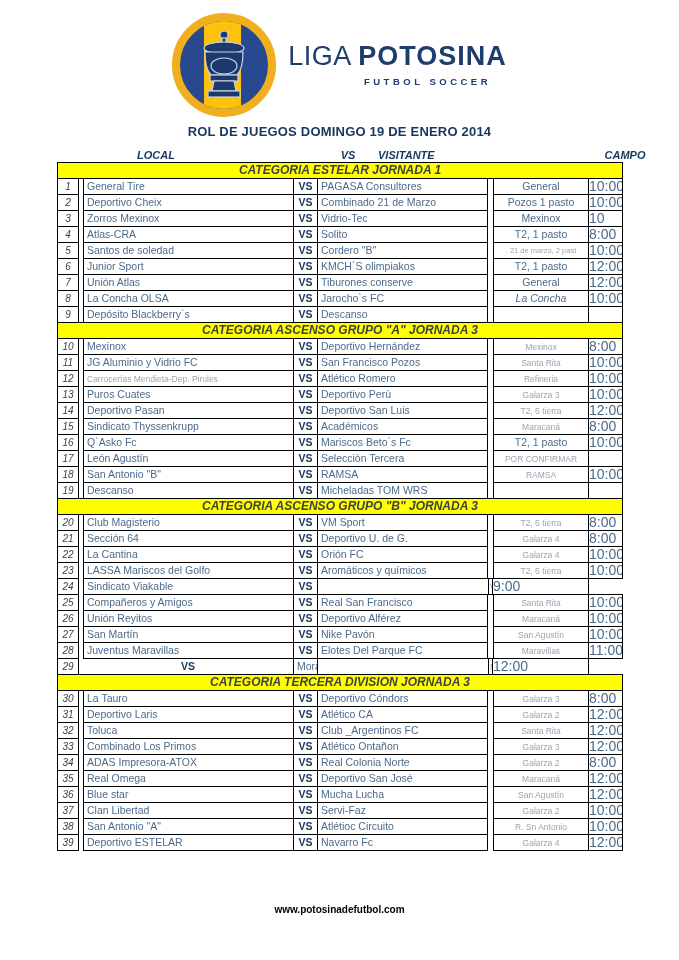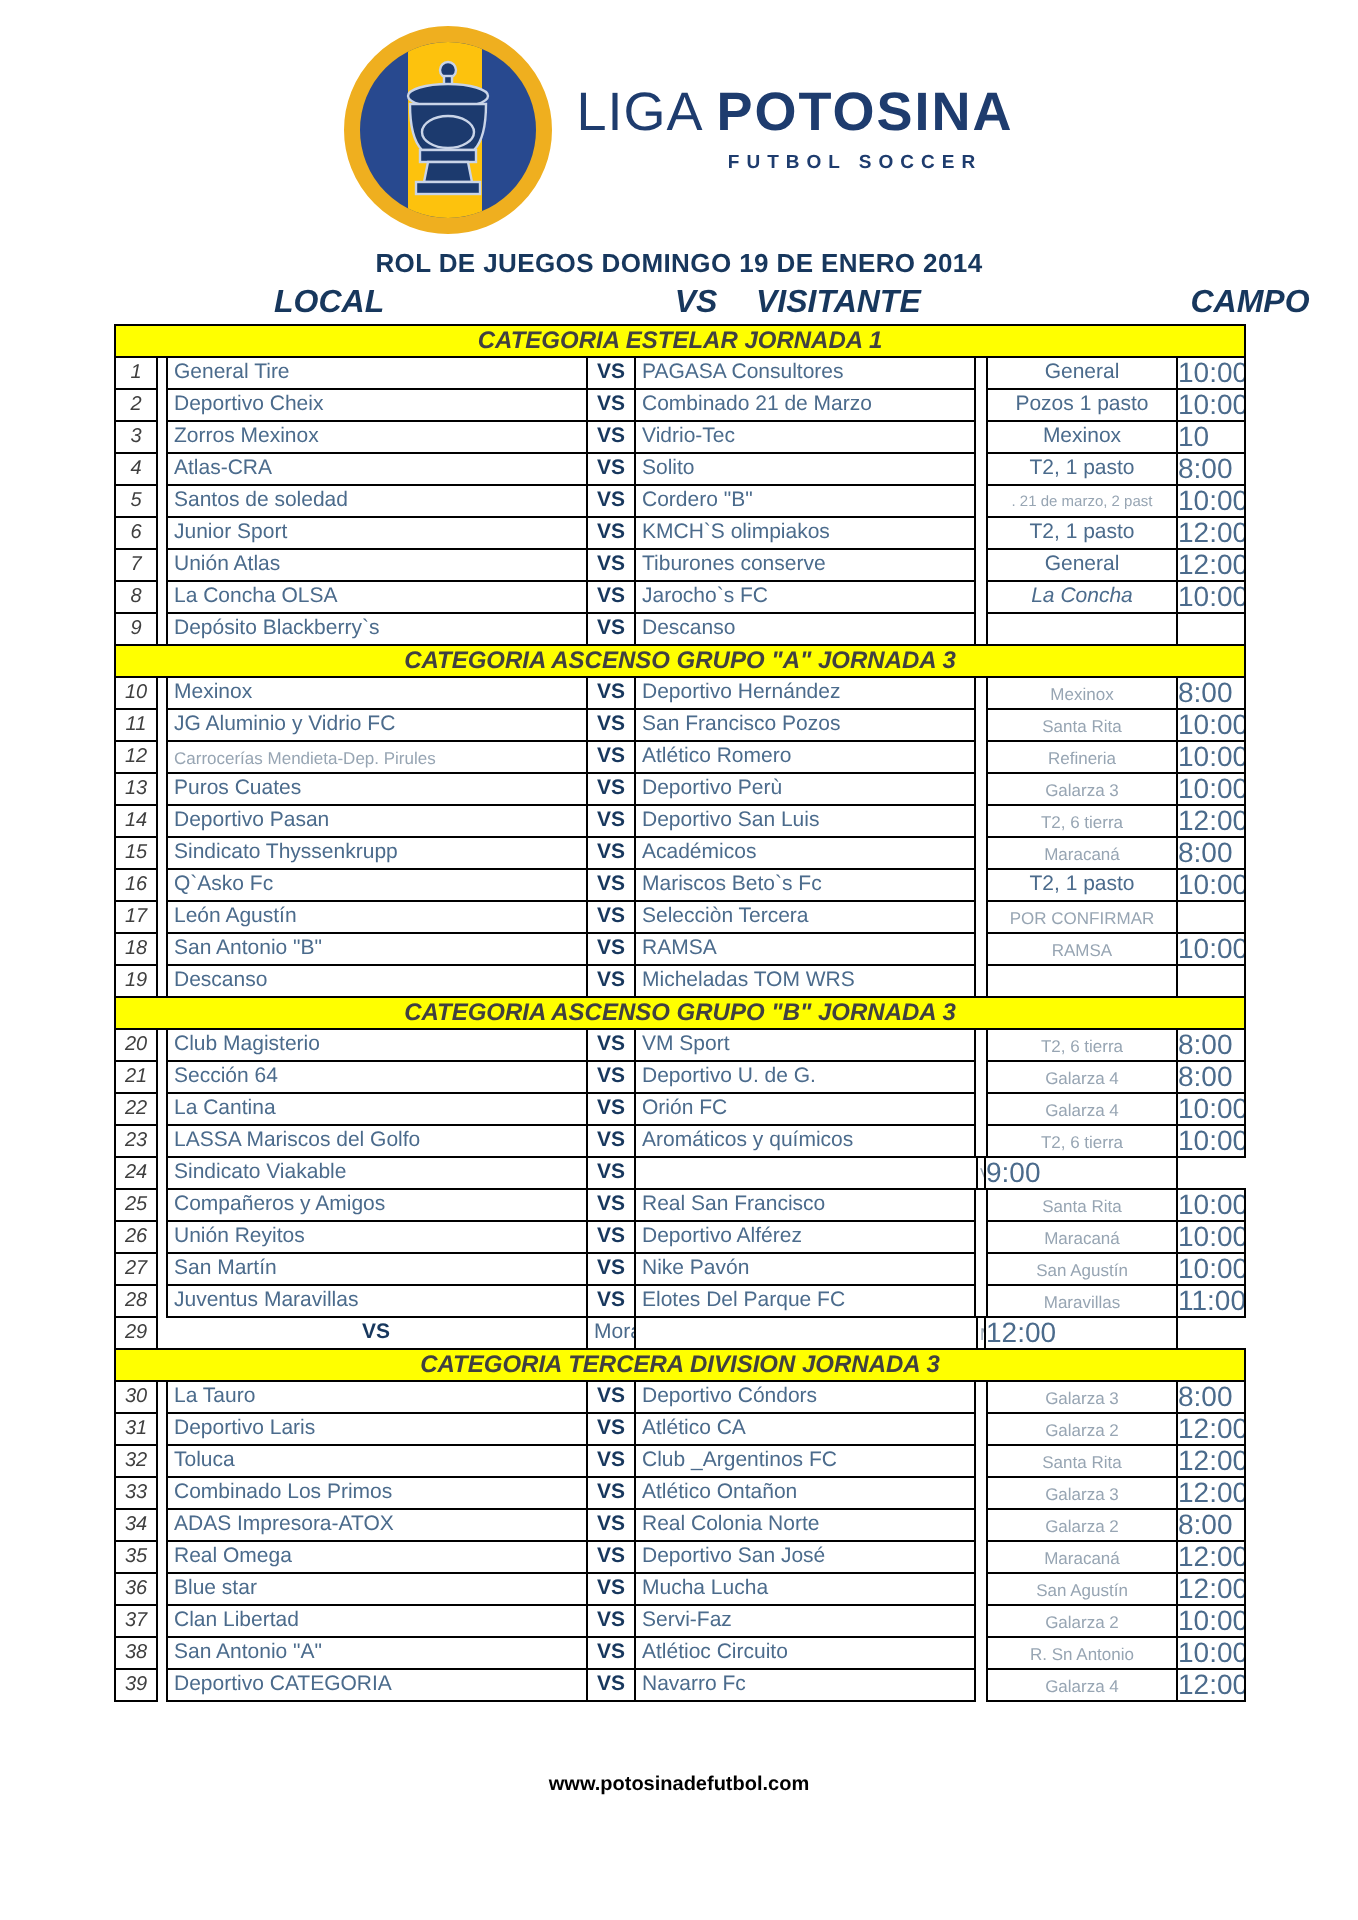--- a/index.html
+++ b/index.html
@@ -17,21 +17,21 @@
   .logo-trophy { position:absolute; left:50%; top:50%; transform:translate(-50%,-50%); }
   .logo-text { display:flex; flex-direction:column; align-items:center; }
   .logo-line1 { color:#1e3c6e; font-size:27px; letter-spacing:0.5px; line-height:1; }
   .logo-liga { font-weight:400; }
   .logo-potosina { font-weight:700; letter-spacing:1px; }
   .logo-sub { color:#1e3c6e; font-size:9.5px; font-weight:700; letter-spacing:3.5px; margin-top:6px; align-self:center; padding-left:60px; }
   
   .doc-title { margin-top:7px; text-align:center; color:#17375d; font-weight:700; font-size:13px; letter-spacing:0.2px; }
   
   .grid8 { display:grid; grid-template-columns:22px 4px 211px 24px 170px 5px 96px 34px; width:566px; margin-left:57px; box-sizing:border-box; }
-  .colheads { margin-top:4px; height:18px; align-items:end; color:#17375d; font-weight:700; font-style:italic; font-size:16px;gap:14px; }
+  .colheads { margin-top:4px; height:18px; align-items:end; color:#17375d; font-weight:700; font-style:italic; font-size:11px;gap:14px; }
   .colheads .h-local { padding-left:26px; }
   .colheads .h-vs { text-align:center; }
   .colheads .h-visit { padding-left:4px; }
   .colheads .h-campo { text-align:center; }
   .colheads .h-hora { text-align:center; }
   
   .sched-table { margin-top:2px; }
   .sec-row {
     width:566px; margin-left:57px; box-sizing:border-box; height:17px; margin-top:-1px;
     background:#ffff00; border:1px solid #000;
@@ -44,21 +44,21 @@
   .c-gap   { }
   .c-local { border:1px solid #000; padding:0 3px; color:#4b6b8c; font-size:10.5px; }
   .c-vs    { border:1px solid #000; border-left:none; text-align:center; color:#17375d; font-weight:700; font-size:10.5px; }
   .c-visit { border:1px solid #000; border-left:none; padding:0 3px; color:#4b6b8c; font-size:10.5px; }
   .c-campo { border:1px solid #000; text-align:center; color:#4b6b8c; font-size:10.5px; padding:0 1px; }
   .c-hora  { border:1px solid #000; border-left:none; text-align:left; color:#4b6b8c; font-size:14px; }
   .small-gray { color:#97a5b3 !important; font-size:8.5px !important; line-height:16px !important; }
   .tiny-text  { color:#97a5b3 !important; font-size:7.5px !important; line-height:16px !important; }
   .italic-slate { font-style:italic; }
   
-  .footer { position:absolute; left:0; right:0; bottom:50px; text-align:center; color:#000; font-weight:700; font-size:10px; }
+  .footer { position:absolute; left:0; right:0; bottom:33px; text-align:center; color:#000; font-weight:700; font-size:10px; }
 </style>
 </head>
 <body>
 
 <div class="page">
 
   <div class="logo-row">
     <div class="logo-circle">
       <div class="logo-stripe"></div>
       <svg class="logo-trophy" width="58" height="72" viewBox="0 0 58 72">
@@ -489,21 +489,21 @@
             <span class="c-local">San Antonio "A"</span>
             <span class="c-vs">VS</span>
             <span class="c-visit">Atlétioc Circuito</span>
             <span class="c-gap"></span>
             <span class="c-campo small-gray">R. Sn Antonio</span>
             <span class="c-hora">10:00</span>
           </div>
           <div class="grid8 trow">
             <span class="c-num">39</span>
             <span class="c-gap"></span>
-            <span class="c-local">Deportivo CATEGORIA</span>
+            <span class="c-local">Deportivo ESTELAR</span>
             <span class="c-vs">VS</span>
             <span class="c-visit">Navarro Fc</span>
             <span class="c-gap"></span>
             <span class="c-campo small-gray">Galarza 4</span>
             <span class="c-hora">12:00</span>
           </div>
         </div>
     </div>
   </div>
 

